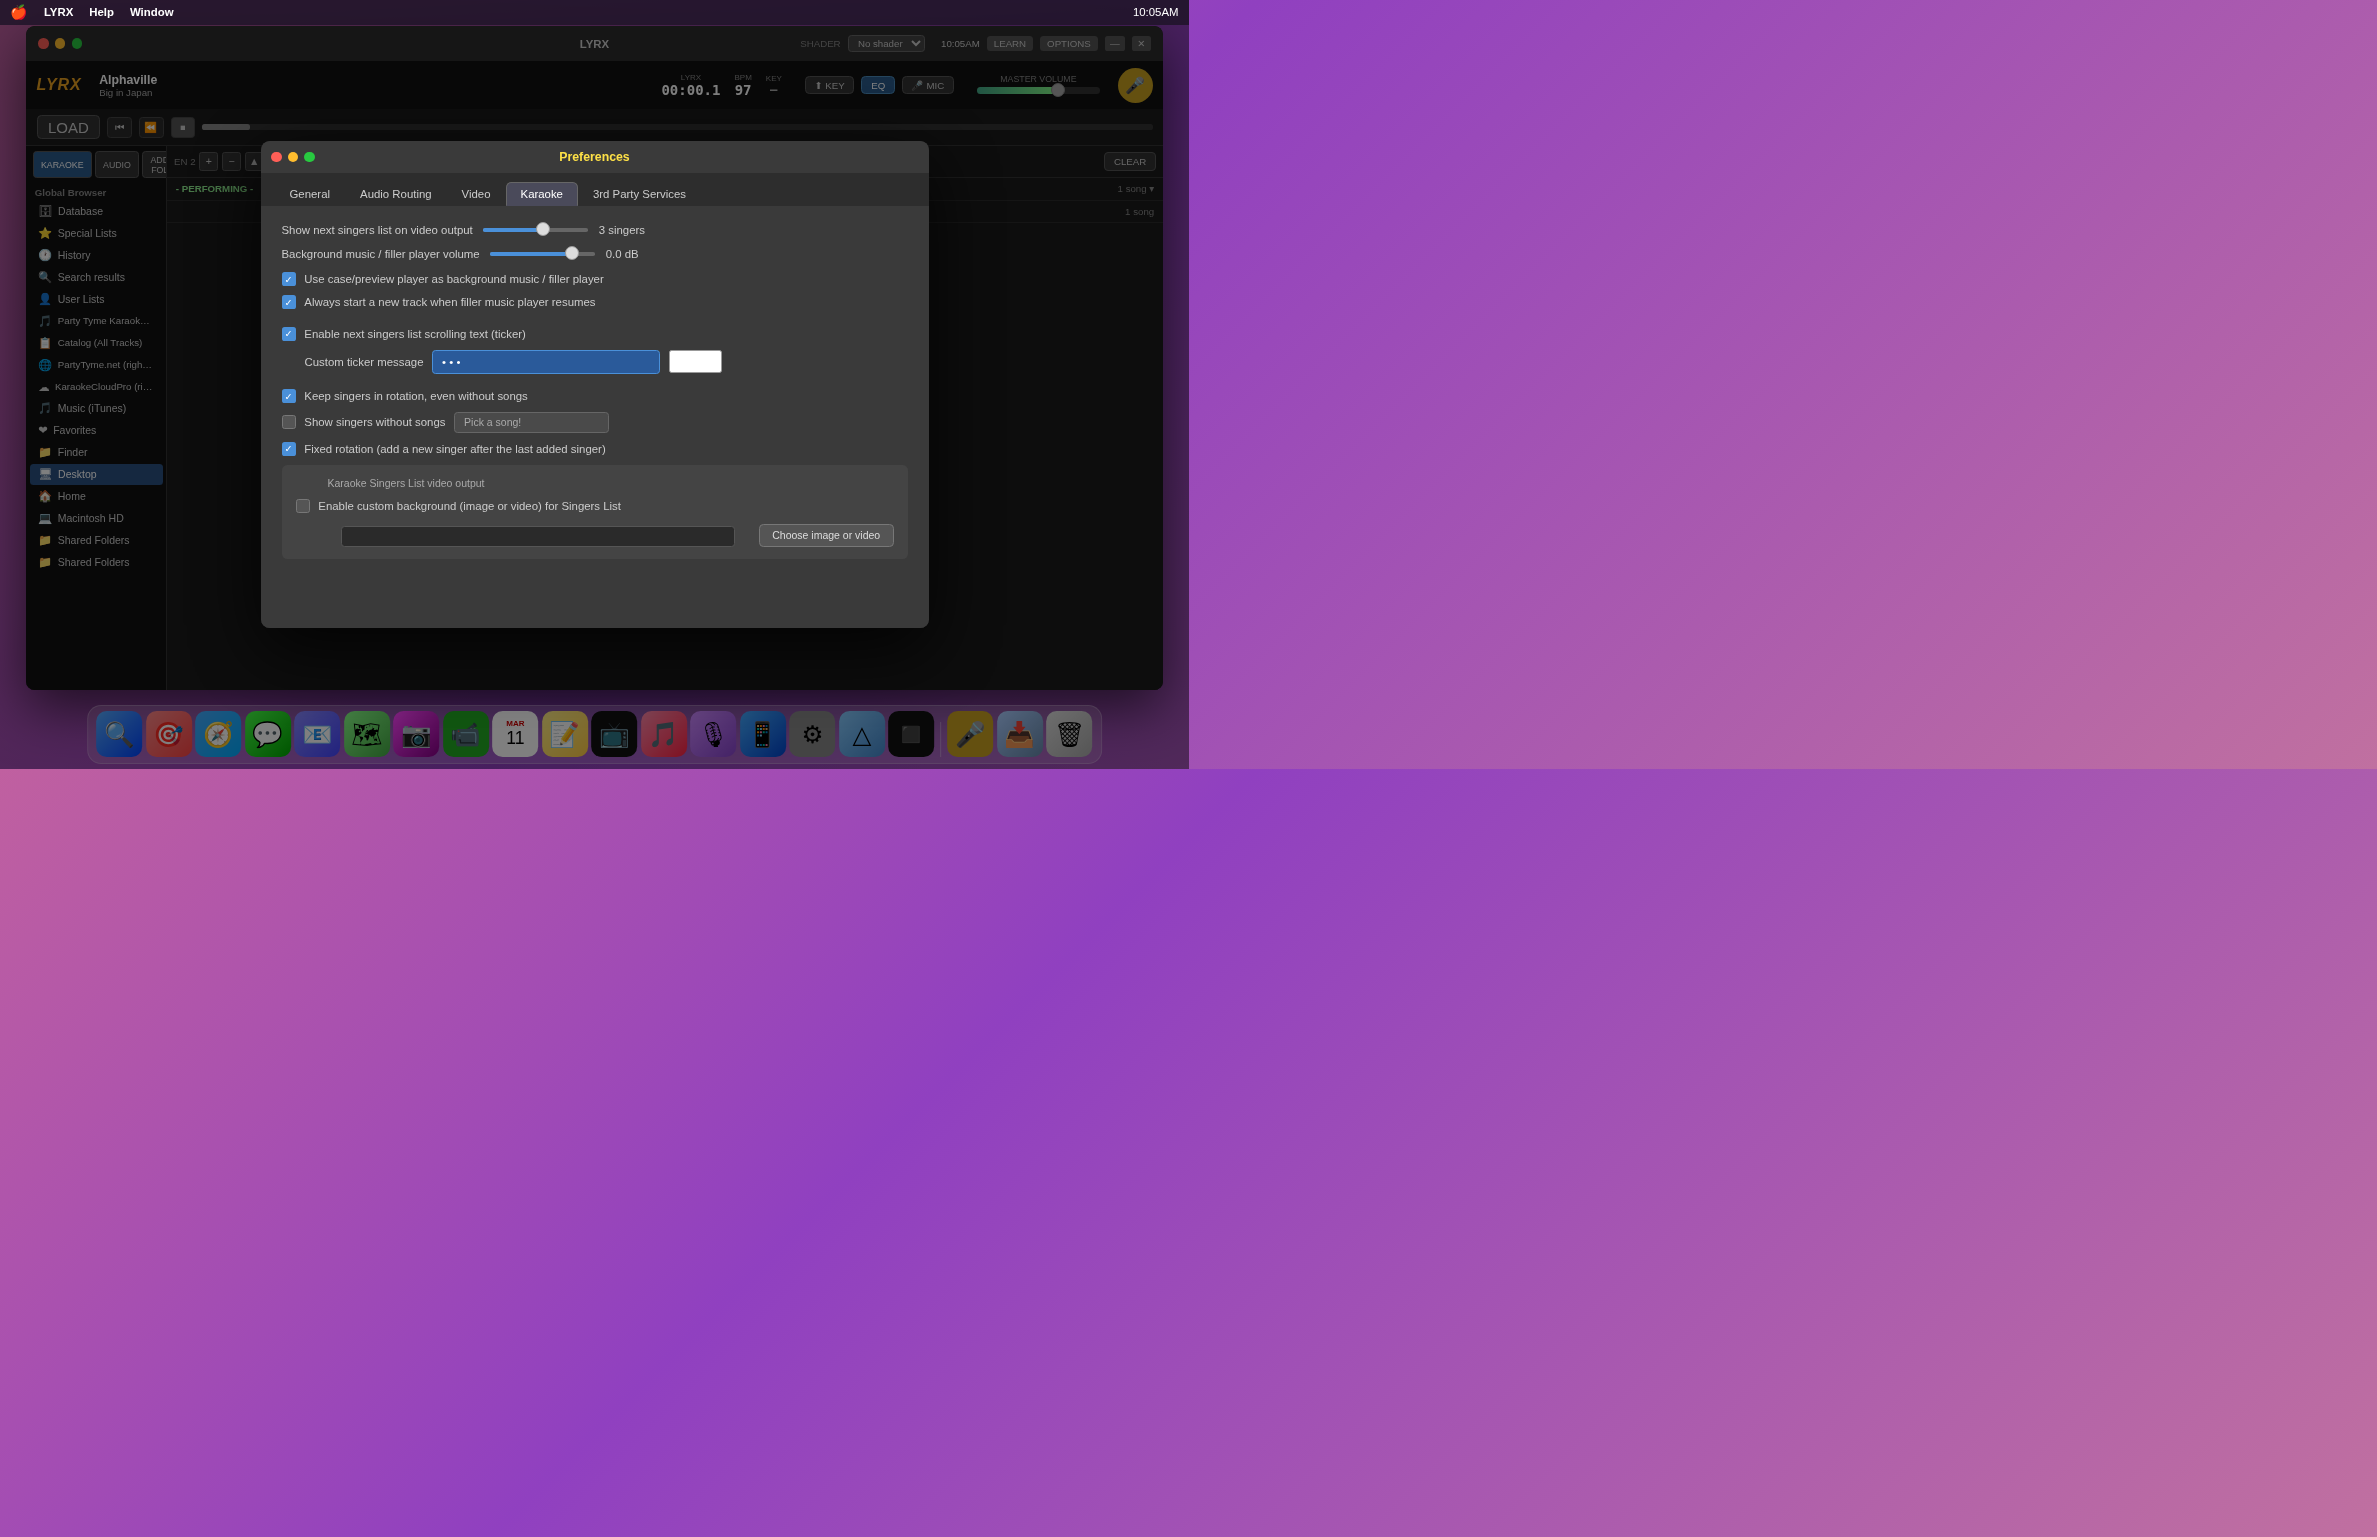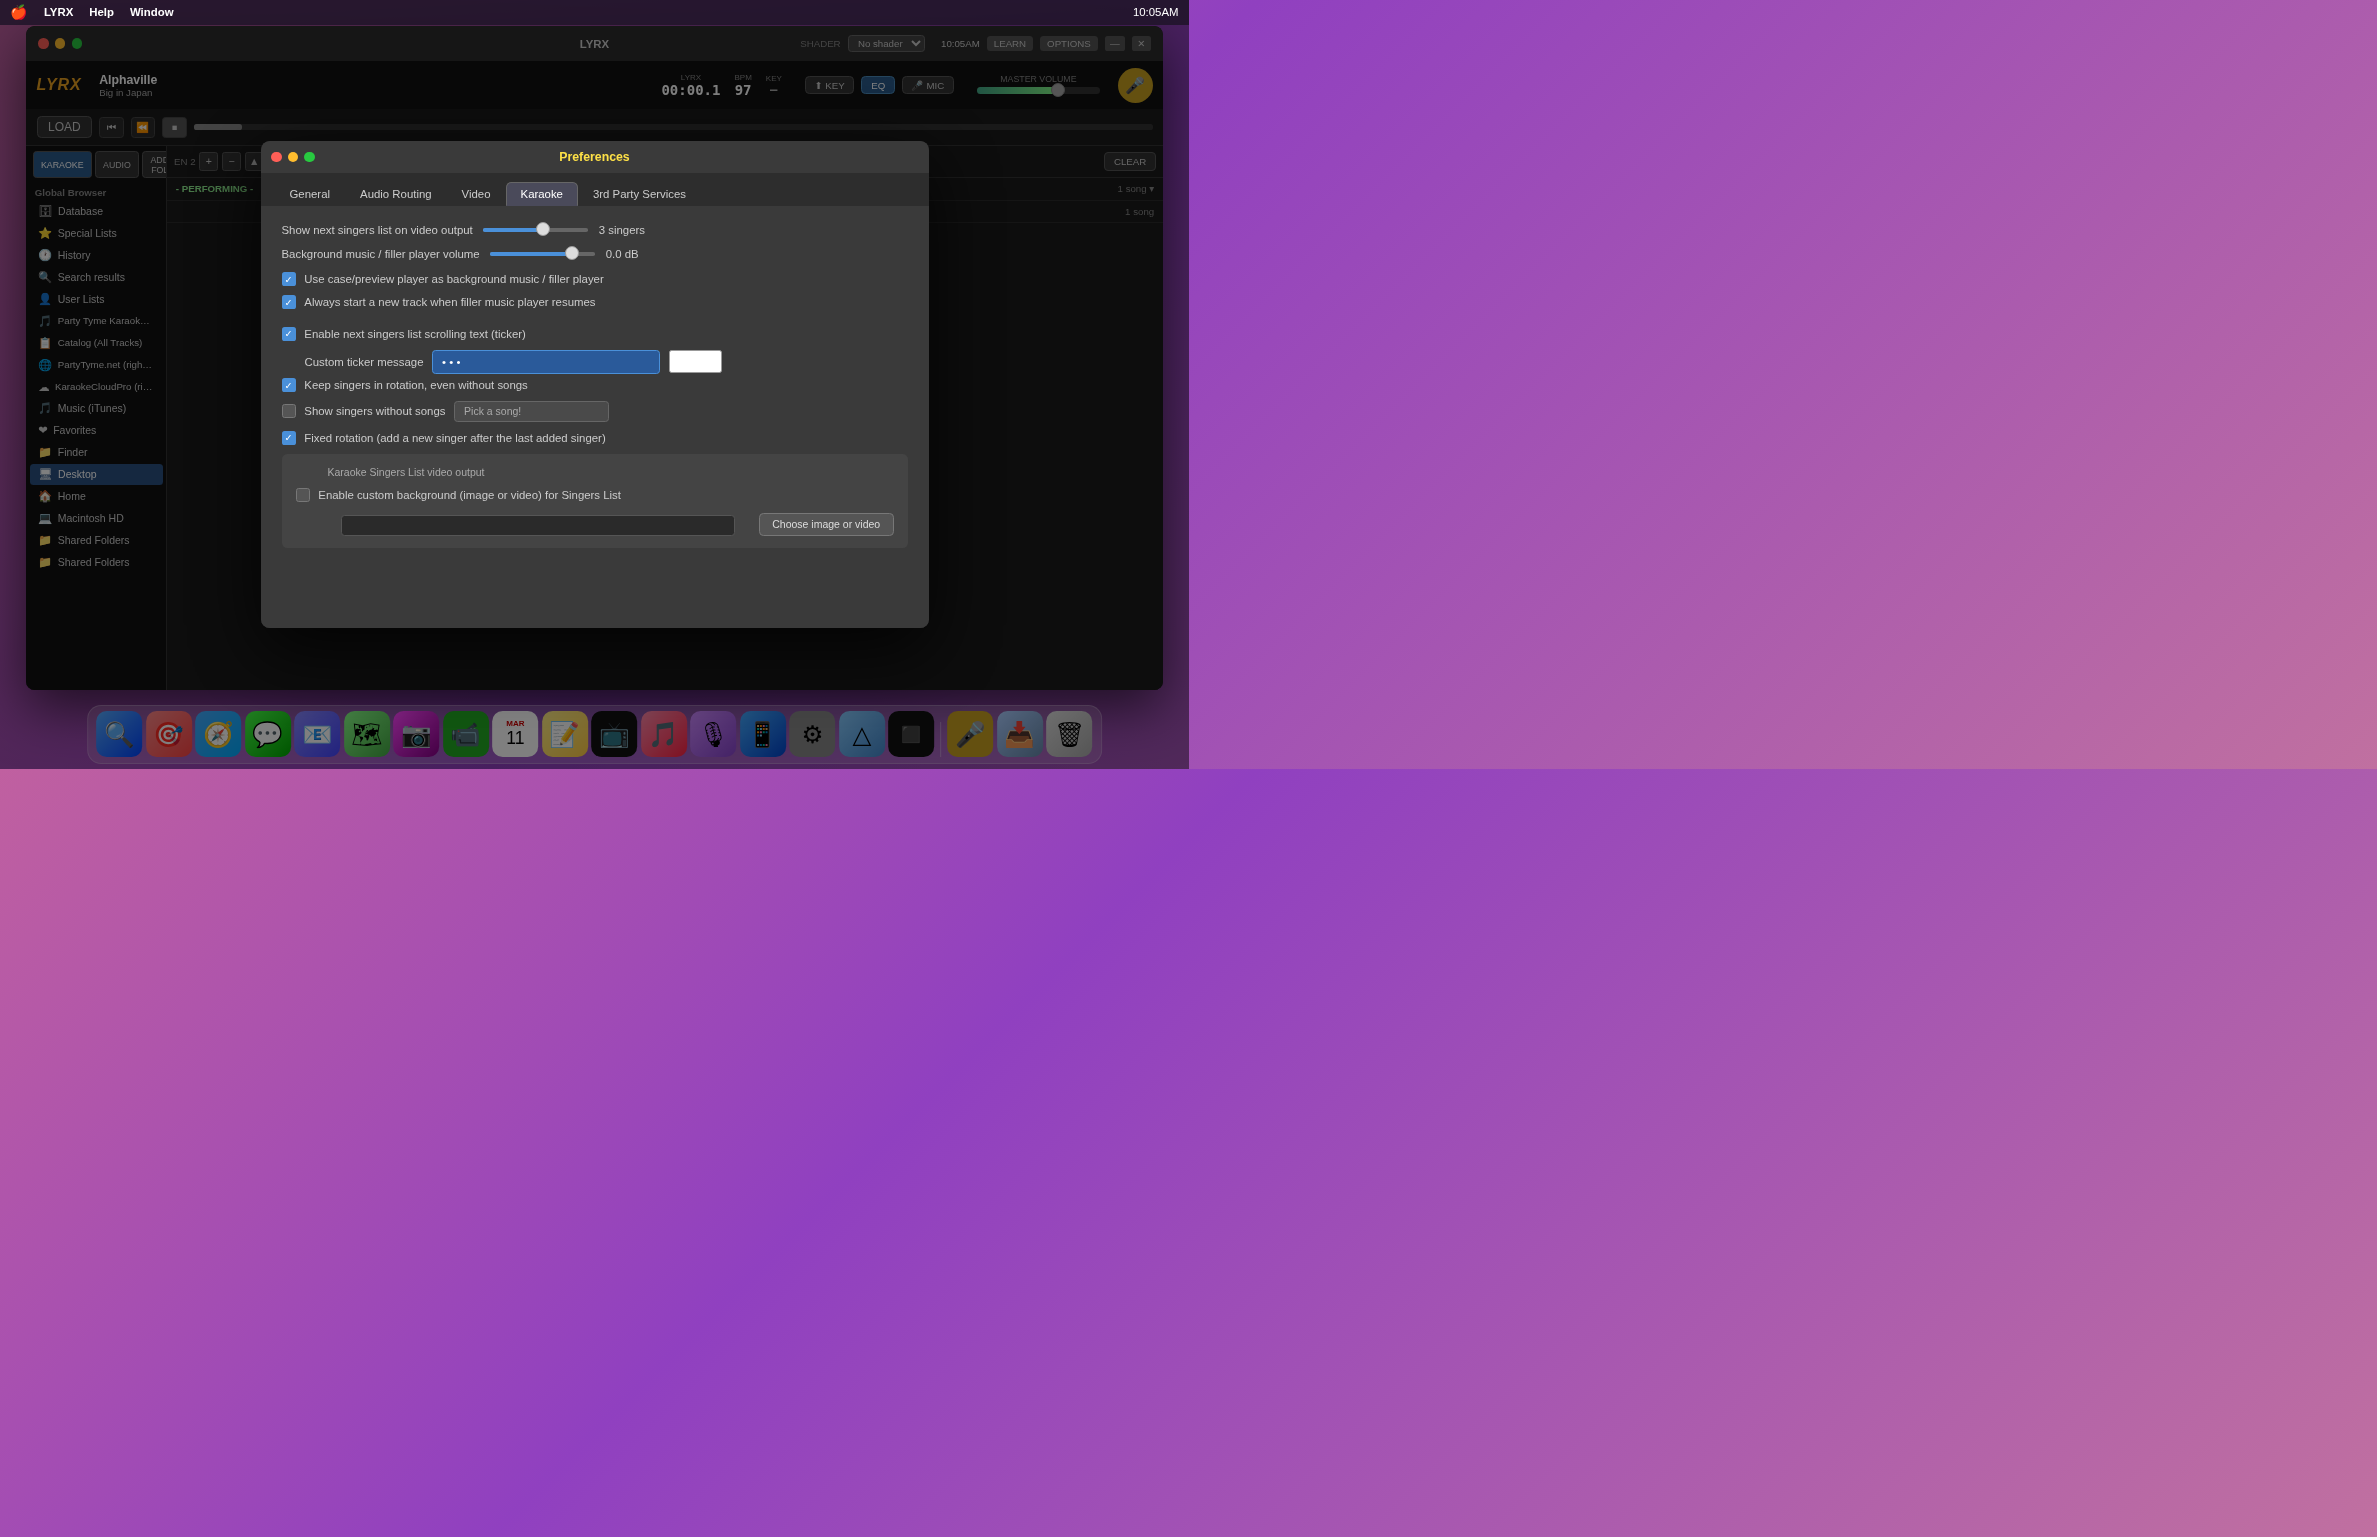--- a/index.html
+++ b/index.html
@@ -151,21 +151,21 @@
       align-items: center;
       padding: 0 10.5px;
       gap: 7px;
       border-bottom: 0.9px solid #333;
     }
     .load-btn {
       background: #333;
       border: 0.9px solid #555;
       border-radius: 4.4px;
       color: #ccc;
-      font-size: 12px;
+      font-size: 15px;
       padding: 2.6px 10.5px;
       cursor: pointer;
     }
     .transport-btn {
       background: #2a2a2a;
       border: 0.9px solid #444;
       border-radius: 3.5px;
       color: #ccc;
       width: 24.6px;
       height: 21px;
@@ -384,21 +384,21 @@
       cursor: pointer;
       flex-shrink: 0;
     }
     .checkbox.unchecked { background: #555; border: 0.9px solid #777; }
     .checkbox-check { color: white; font-size: 9.7px; }
     .checkbox-label { color: #ccc; font-size: 11.4px; }
     .custom-ticker-row {
       display: flex;
       align-items: center;
       gap: 8.8px;
-      margin-bottom: 4px;
+      margin-bottom: 15px;
       margin-left: 23px;
     }
     .ticker-label { color: #ccc; font-size: 11.4px; }
     .ticker-input {
       background: #2a5a9a;
       border: 1.8px solid #4a90d9;
       border-radius: 3.5px;
       color: white;
       font-size: 11.4px;
       padding: 3.5px 8.8px;

